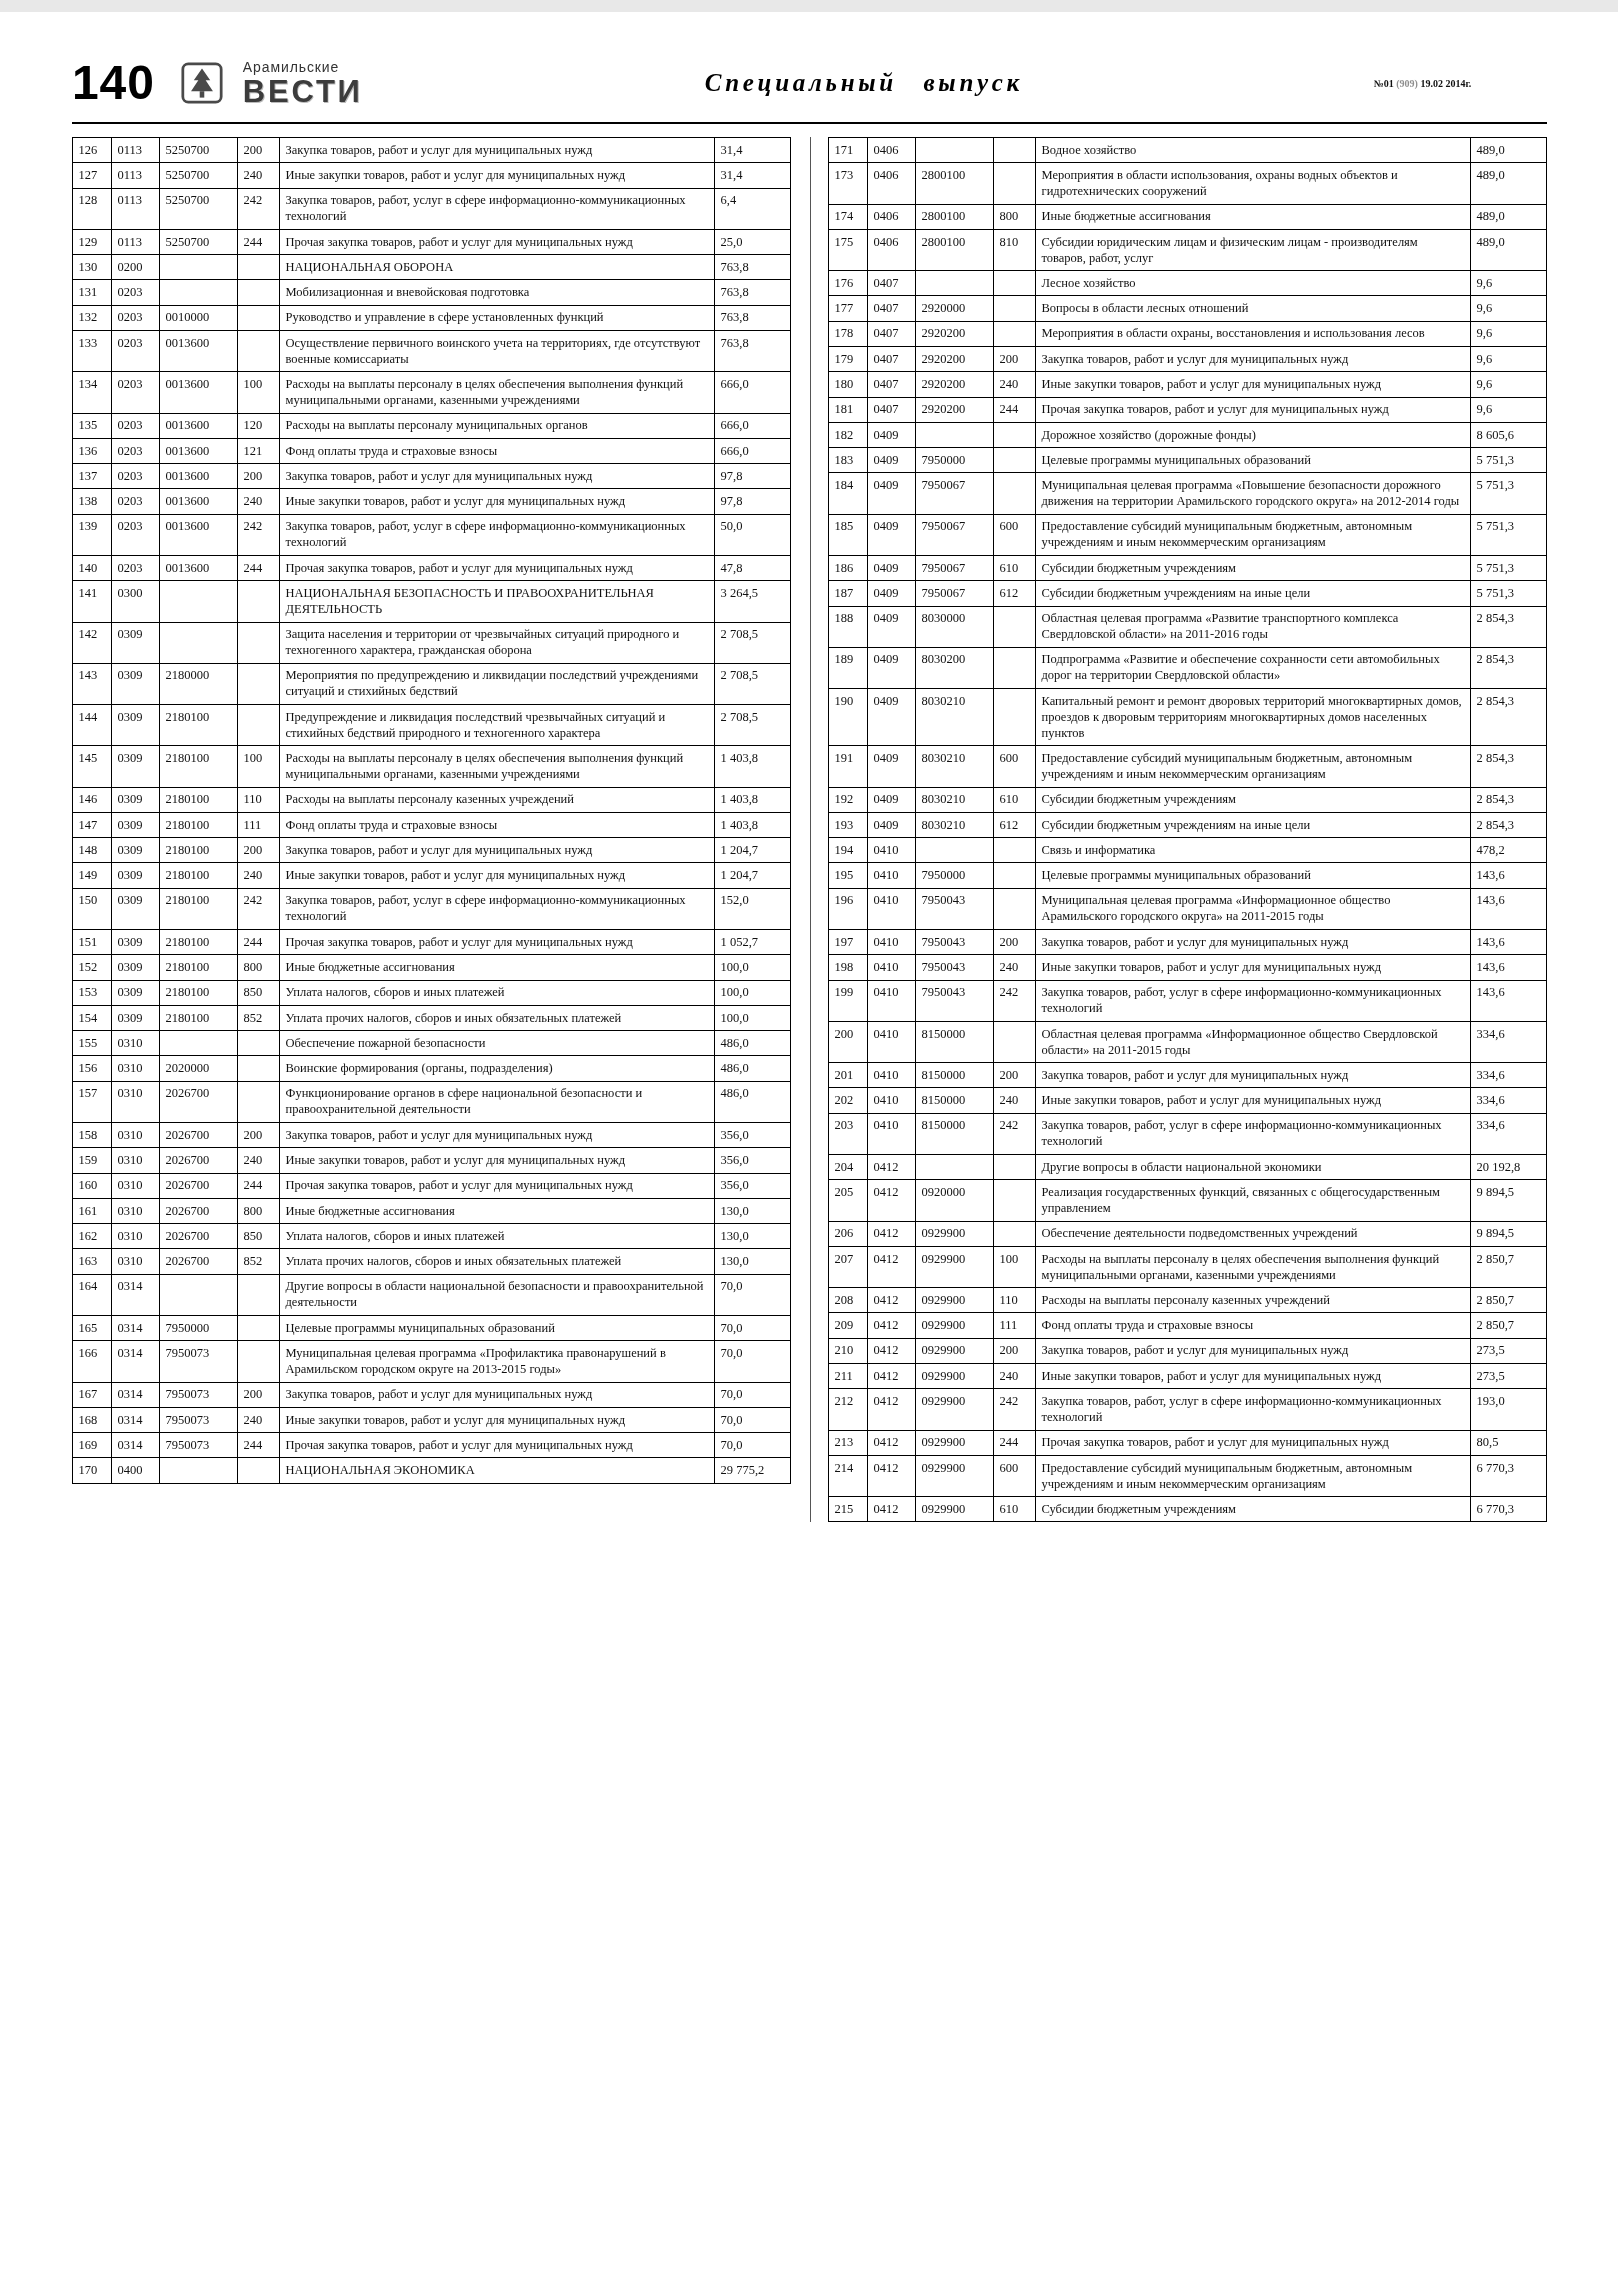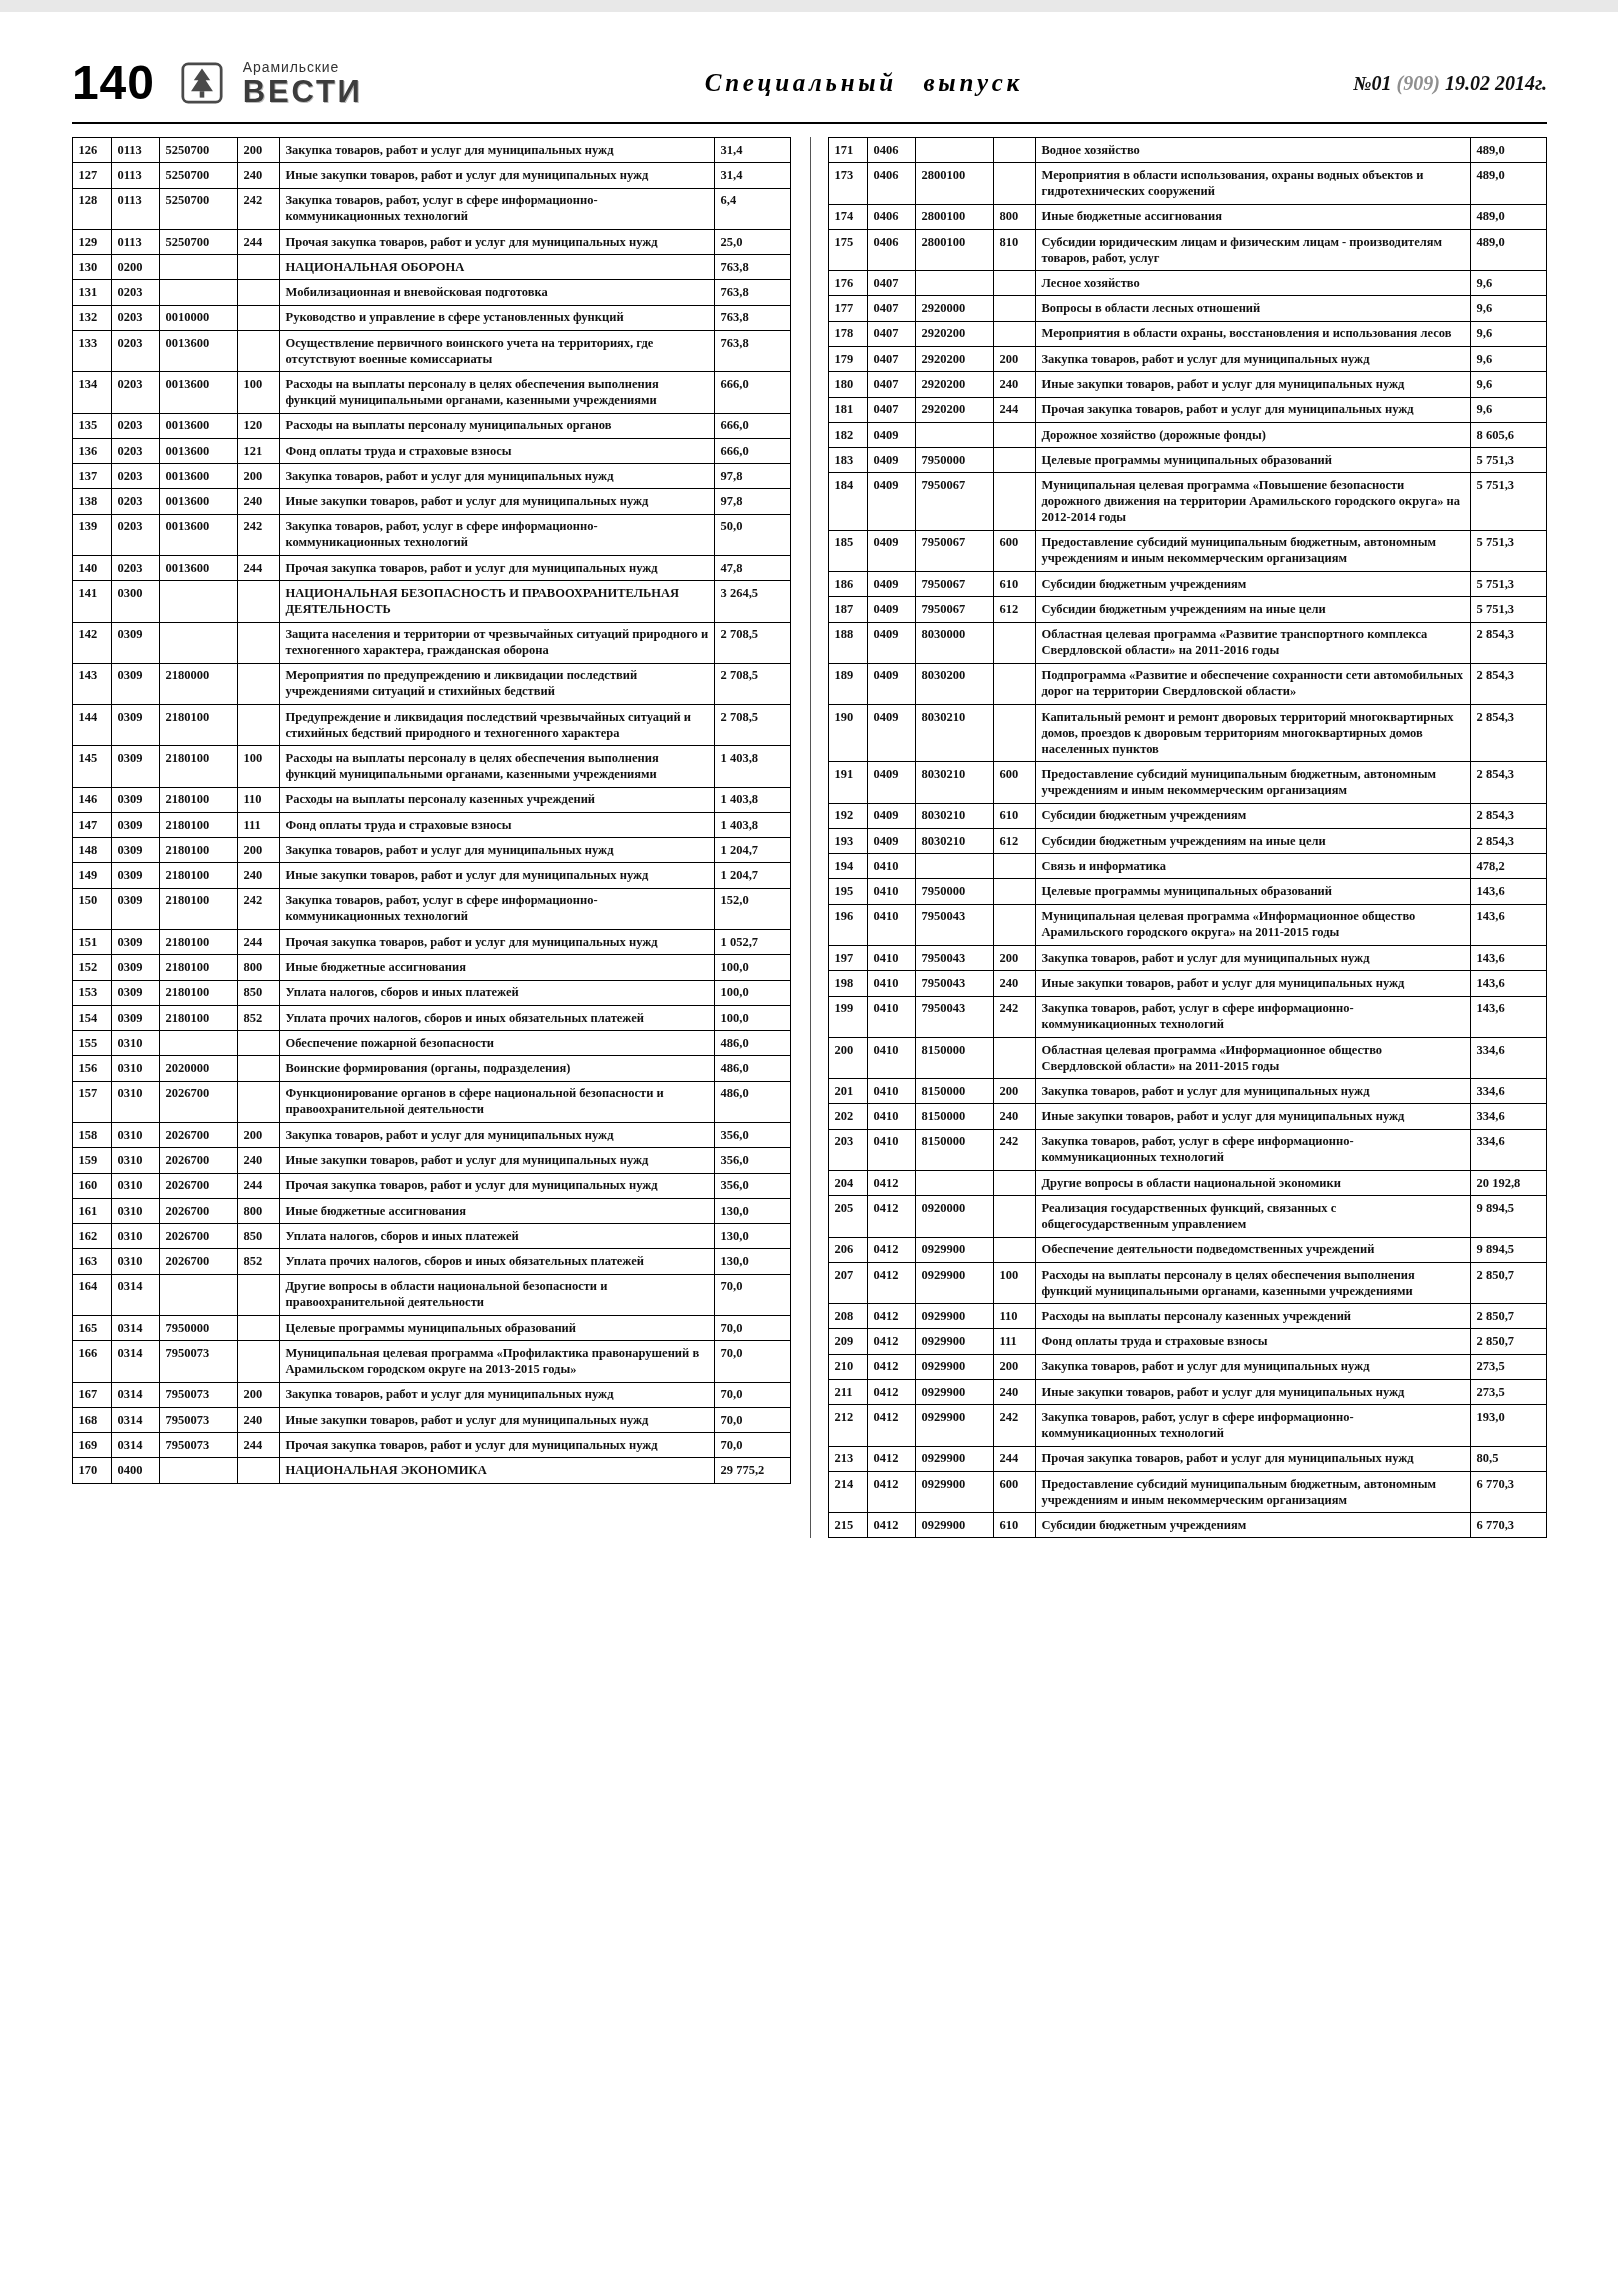--- a/index.html
+++ b/index.html
@@ -29,26 +29,26 @@
   .brand-bottom {
     font-family:"Liberation Sans", sans-serif; font-weight:800; font-size:31px;
     letter-spacing:2.8px; color:#3c3c3c; text-shadow:0.9px 0.9px 0 #bbb;
   }
   .issue-title {
     flex:1; text-align:center;
     font-family:"Liberation Serif", serif; font-style:italic; font-weight:bold;
     font-size:25px; letter-spacing:3.7px; word-spacing:16.6px; color:#000;
   }
   .issue-info {
-    width:249px; text-align:right; font-weight:bold; font-size:20px;
-    font-family:"Liberation Serif", serif; white-space:nowrap;font-style:italic;
+    width:249px; text-align:center; font-weight:bold; font-size:10px;
+    font-family:"Liberation Serif", serif; white-space:nowrap;
   }
   .issue-info .muted { color:#8f8f8f; font-weight:bold; }
   
-  .columns { display:flex; gap:37px; position:relative;font-weight:bold; }
+  .columns { display:flex; gap:37px; position:relative; }
   .columns::before {
     content:""; position:absolute; left:50%; top:0; bottom:0;
     width:0.9px; background:#555;
   }
   .col { flex:1; min-width:0; }
   
   table.budget { width:100%; border-collapse:collapse; table-layout:fixed; }
   table.budget td {
     border:0.9px solid #000; vertical-align:top;
     font-size:12.5px; line-height:1.28; padding:3.7px 5.5px 4.6px 5.5px;

